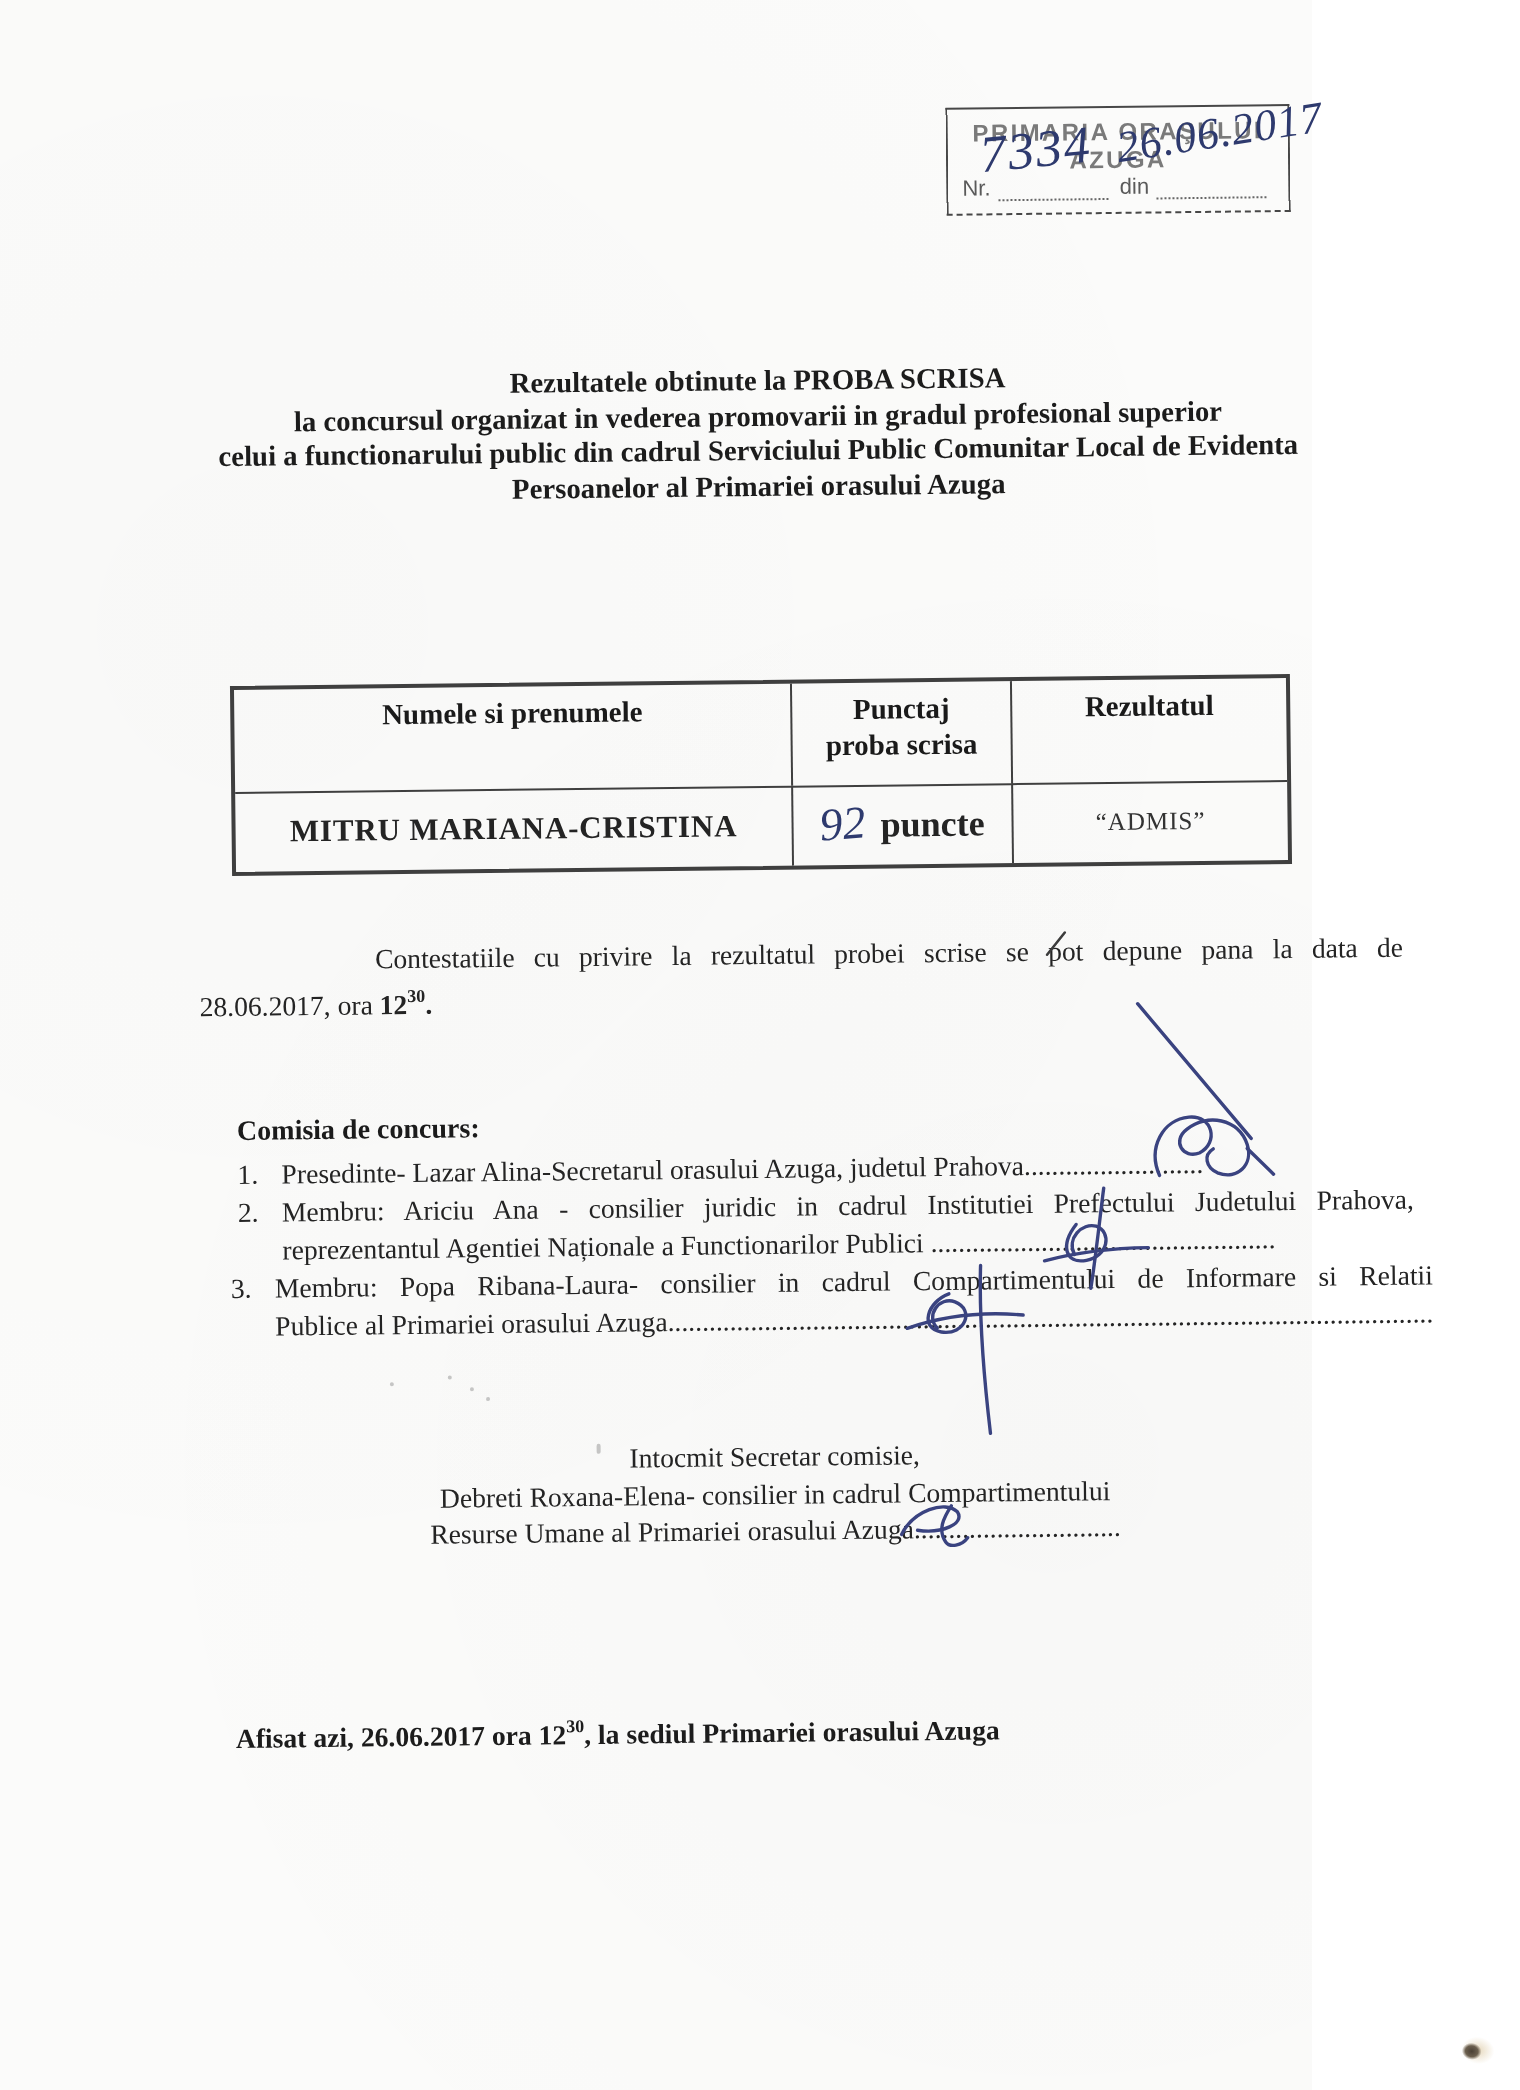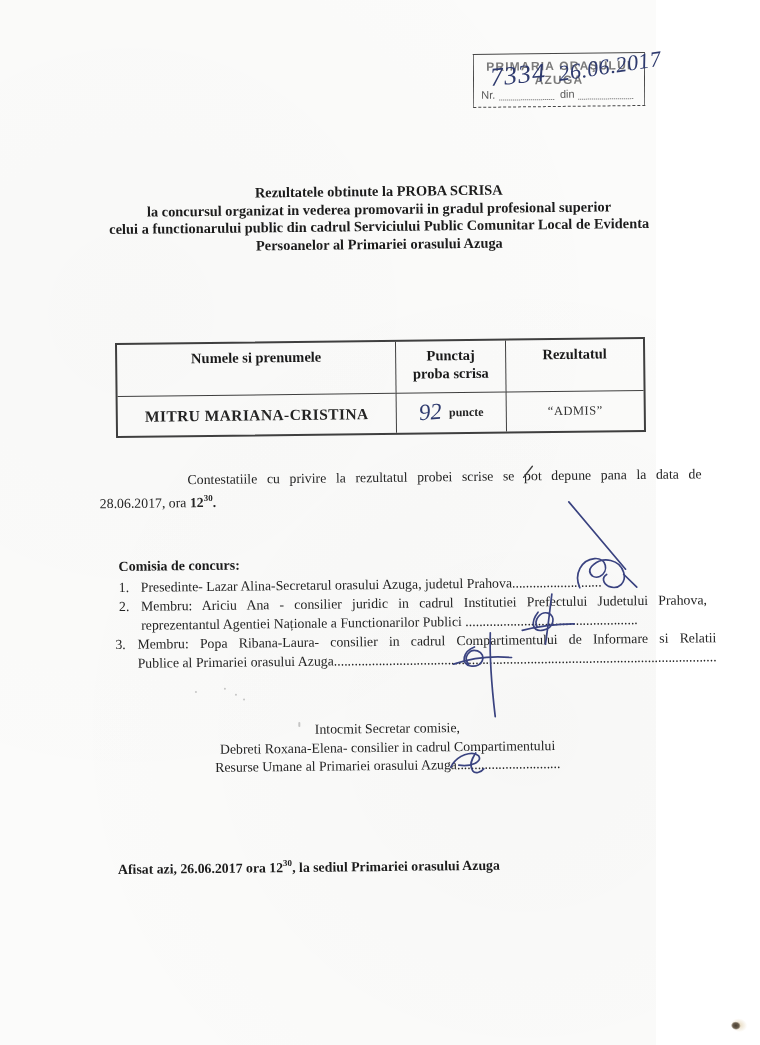--- a/index.html
+++ b/index.html
@@ -45,21 +45,21 @@
   .rtable{position:absolute;left:117px;top:340px;width:526px;
     border:2px solid var(--border-dark);box-sizing:content-box;
     display:grid;grid-template-columns:278px 110px 138px;}
   .cell{box-sizing:border-box;padding:5px 4px;text-align:center;}
   .c2,.c3{border-left:1.6px solid var(--border-dark);}
   .hdr{height:51px;font-weight:bold;font-size:14.5px;line-height:18px;color:#1a1a1a;}
   .drow{border-top:1.6px solid var(--border-dark);height:40px;}
   .dname{font-weight:bold;font-size:15.5px;letter-spacing:0.4px;display:flex;align-items:center;justify-content:center;}
   .dscore{display:flex;align-items:center;justify-content:center;gap:7px;}
   .hw-score{font-size:23px;transform:rotate(-4deg);margin-top:-2px;}
-  .score-unit{font-weight:bold;font-size:12px;}
+  .score-unit{font-weight:bold;font-size:18px;}
   .dresult{display:flex;align-items:center;justify-content:center;font-size:12.5px;letter-spacing:0.5px;color:#333;}
 
   
   .contest{position:absolute;left:100px;top:468px;width:602px;font-size:13.8px;line-height:19px;}
   .contest .l1{text-align:justify;text-align-last:justify;text-indent:88px;}
   .bold{font-weight:bold;}
   sup{font-size:9px;font-weight:bold;vertical-align:6px;}
 
   .commission{position:absolute;left:118px;top:554px;width:588px;font-size:13.8px;line-height:19px;}
   .com-head{font-weight:bold;margin-bottom:2px;font-size:14px;color:#1b1b1b;}

